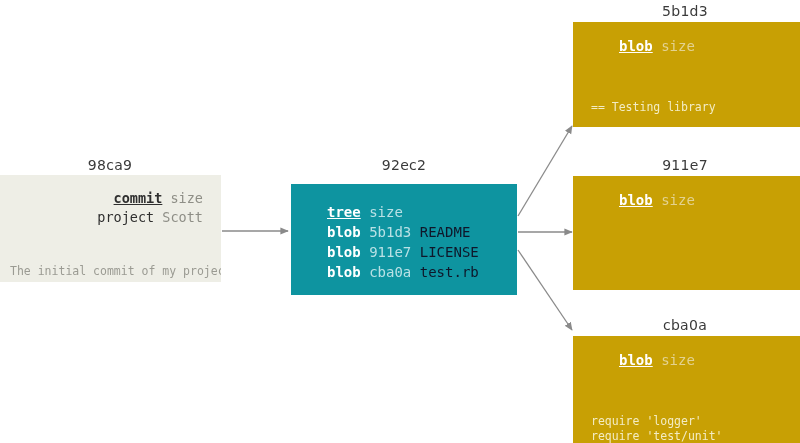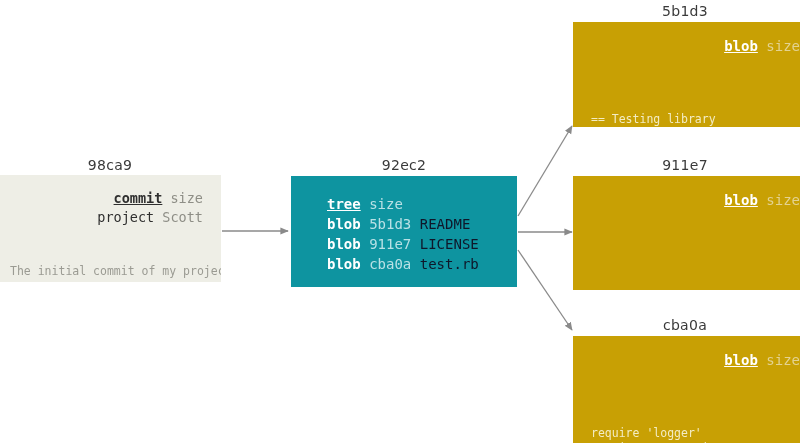--- a/index.html
+++ b/index.html
@@ -92,42 +92,43 @@
 
   
   .blob-box {
     background: #c8a004;
   }
   .blob-title {
     position: absolute;
     left: 0;
     right: 0;
     top: 16px;
-    text-align: right;
+    text-align: left;
     font-size: 14px;
     white-space: nowrap;
+    padding-left: 46px;
   }
   .bkw {
     color: #ffffff;
     font-weight: bold;
     text-decoration: underline;
   }
   .bsize { color: #e3d291; }
   .blob-body {
     position: absolute;
     left: 18px;
     right: 4px;
     top: 48px;
     font-size: 11.5px;
     line-height: 15px;
     color: #f3ecc4;
     white-space: pre;
   }
   .blob-body p { margin: 0 0 11px 0; }
-  .blob-body p:last-child { margin-bottom: 0; margin-top: 12px; }
+  .blob-body p:last-child { margin-bottom: 0; }
 
   
   #arrows {
     position: absolute;
     left: 0;
     top: 0;
     width: 800px;
     height: 443px;
     pointer-events: none;
   }
@@ -158,21 +159,21 @@
       </span>
       <span class="commit-row">
         <span class="ckey">project</span><span class="cval"> <span>Scott</span></span>
       </span>
     </div>
     <div class="commit-note">The initial commit of my project</div>
   </div>
 
   <div class="caption" style="left:344px; top:157px; width:120px;">92ec2</div>
 
-  <div class="objbox tree-box" style="left:291px; top:176px; width:226px; height:111px;">
+  <div class="objbox tree-box" style="left:291px; top:184px; width:226px; height:111px;">
     <div class="tree-lines">
       <span class="tree-line">
         <span class="tkw und">tree</span><span class="tval"> <span>size</span></span>
       </span>
       <span class="tree-line">
         <span class="tkw">blob</span><span class="tval"> <span>5b1d3</span></span><span class="tname"> <span>README</span></span>
       </span>
       <span class="tree-line">
         <span class="tkw">blob</span><span class="tval"> <span>911e7</span></span><span class="tname"> <span>LICENSE</span></span>
       </span>

